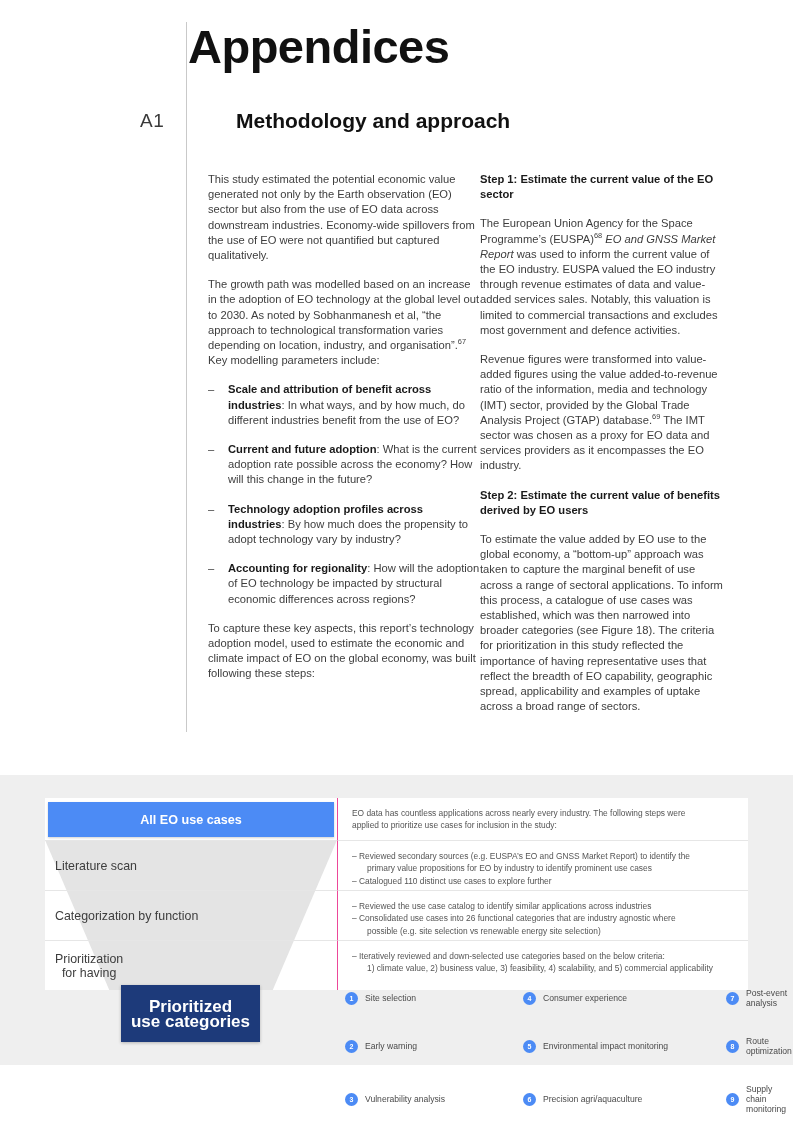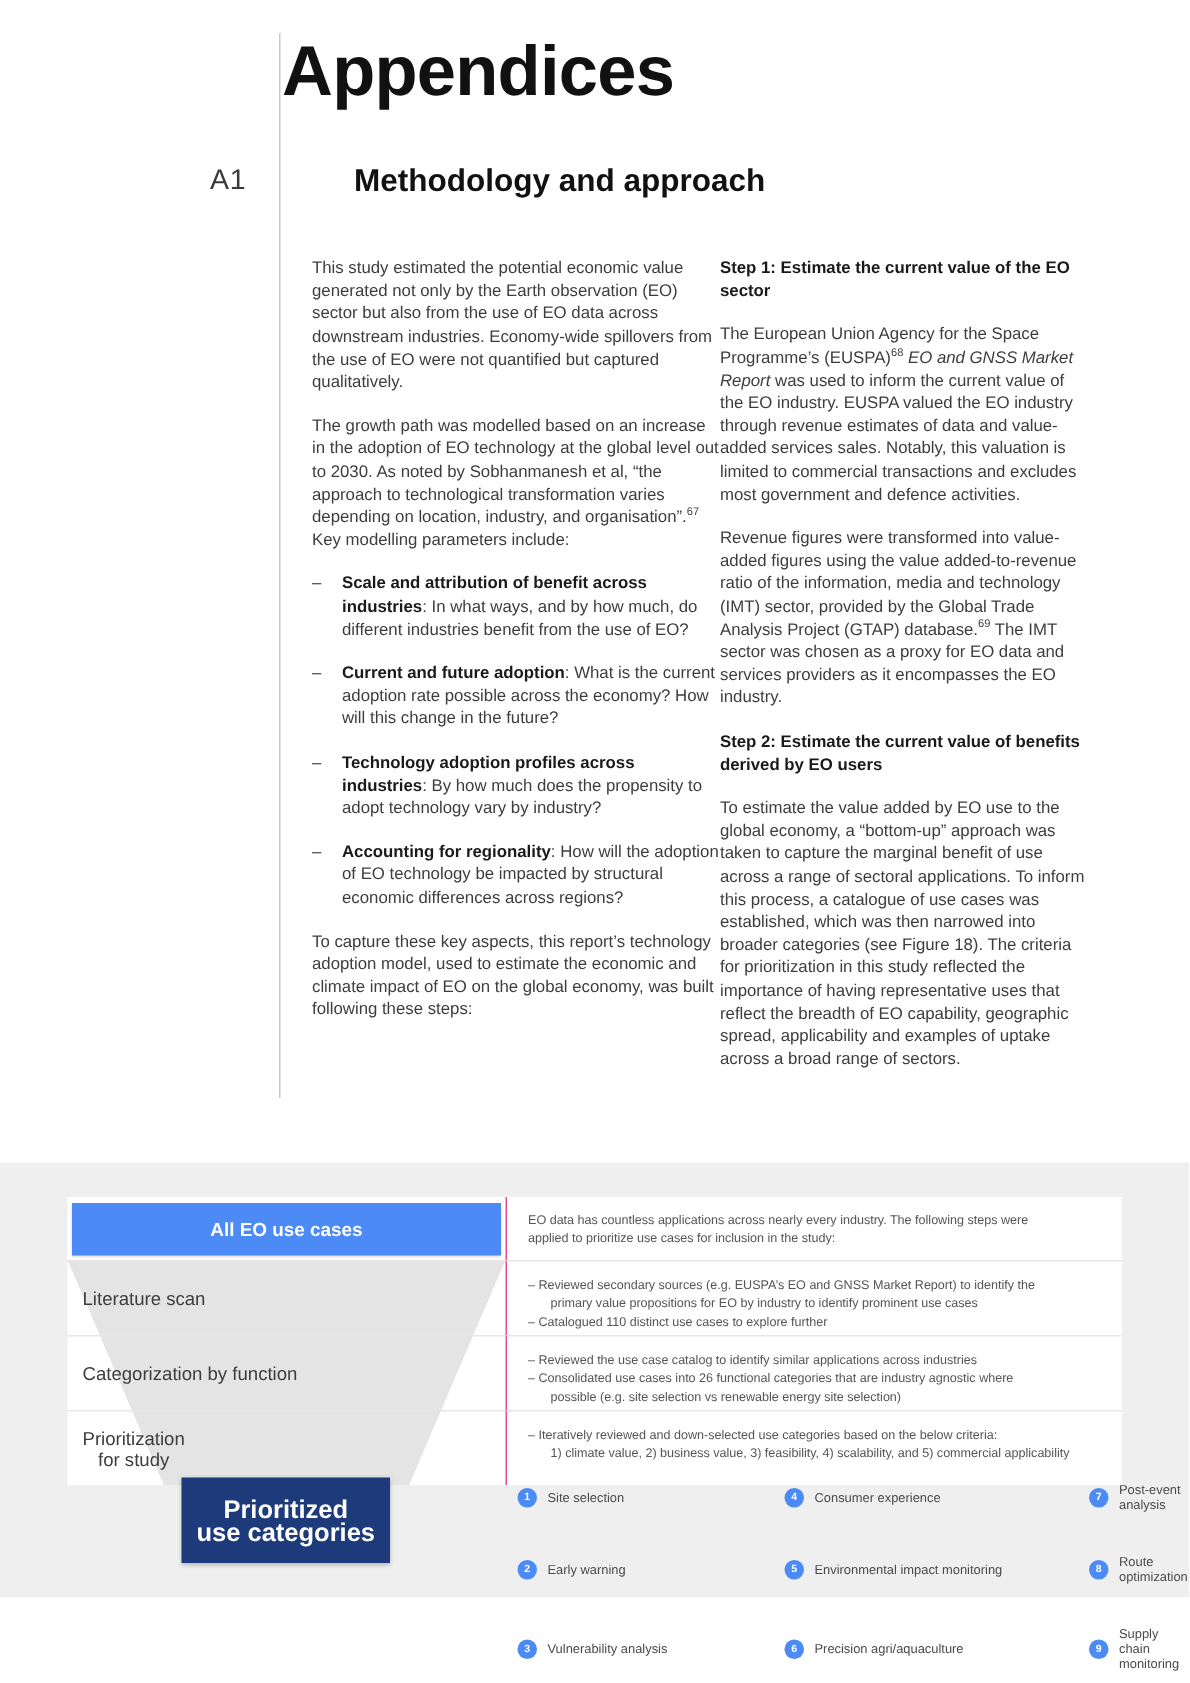--- a/index.html
+++ b/index.html
@@ -235,21 +235,21 @@
         <div class="dl">– Reviewed the use case catalog to identify similar applications across industries</div>
         <div class="dl">– Consolidated use cases into 26 functional categories that are industry agnostic where</div>
         <div class="ind">possible (e.g. site selection vs renewable energy site selection)</div>
       </div>
     </div>
 
     <div class="frow row4">
       <div class="fleft">
         <div>
           <div>Prioritization</div>
-          <div>for study</div>
+          <div>for having</div>
         </div>
       </div>
       <div class="fright">
         <div class="dl">– Iteratively reviewed and down-selected use categories based on the below criteria:</div>
         <div class="ind">1) climate value, 2) business value, 3) feasibility, 4) scalability, and 5) commercial applicability</div>
       </div>
     </div>
 
   </div>
 </div>

